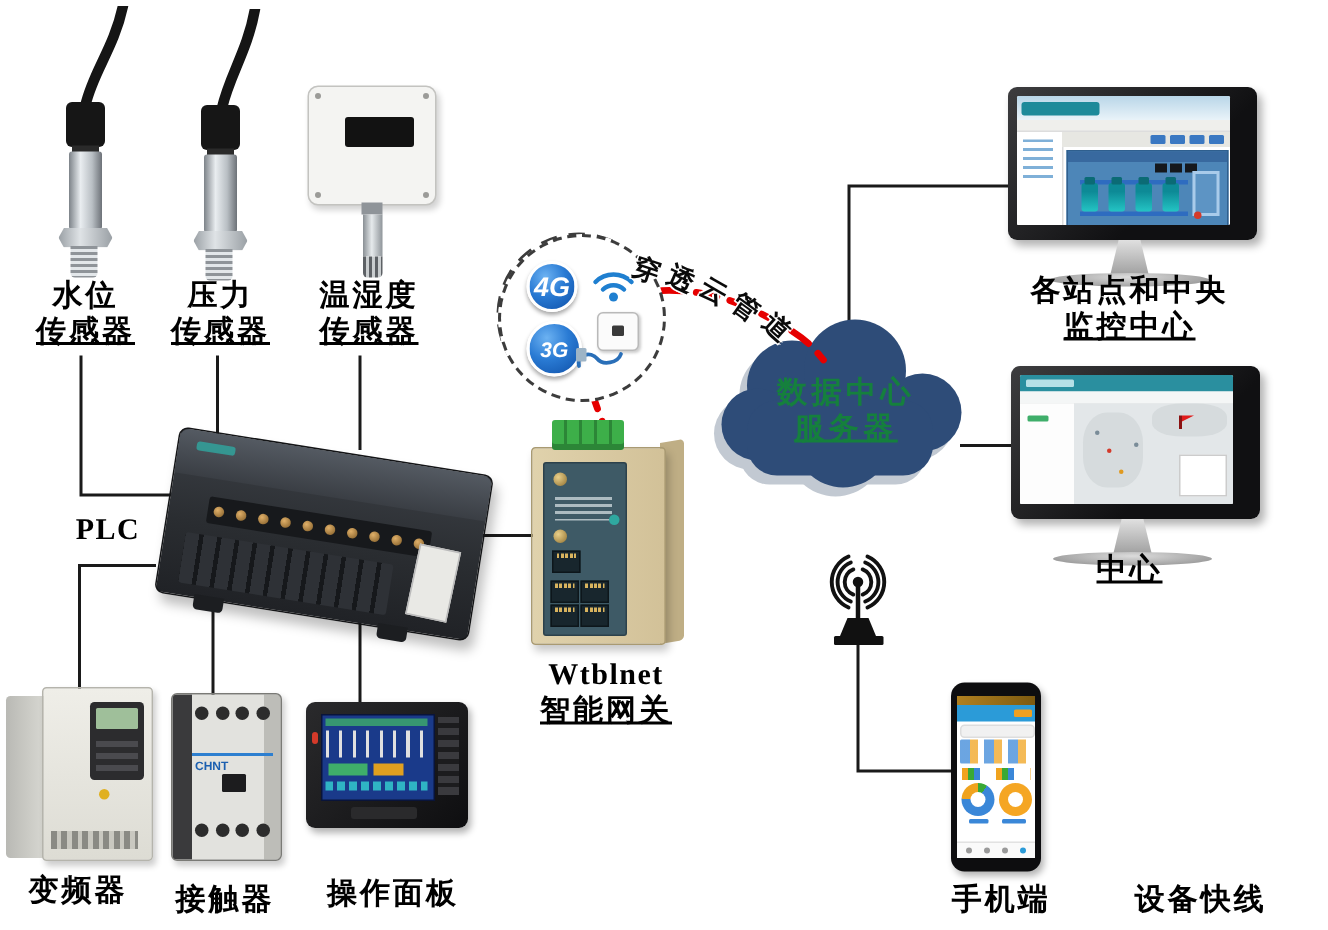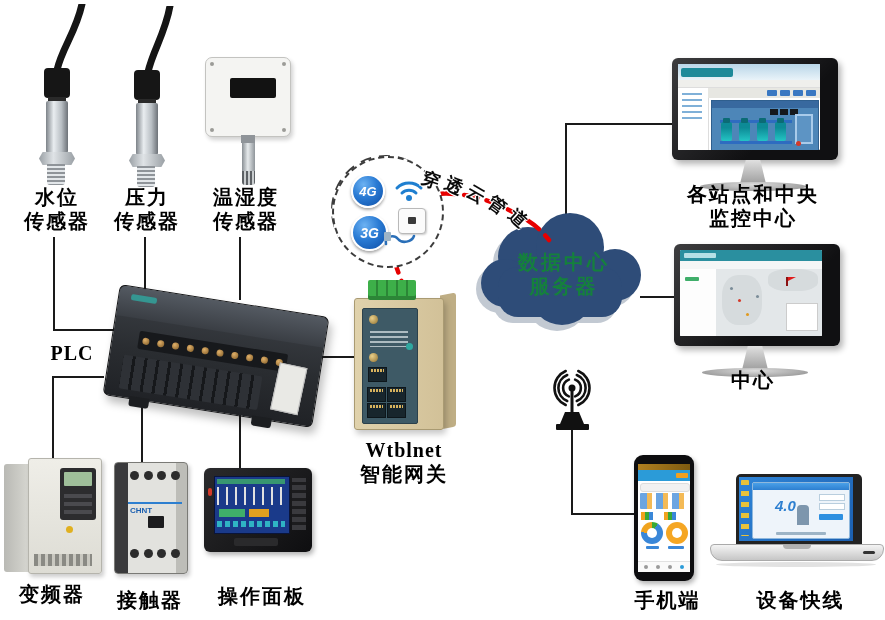--- a/index.html
+++ b/index.html
@@ -3,21 +3,21 @@
 <meta charset="utf-8">
 <style>
   html,body{margin:0;padding:0;background:#fff;}
   .canvas{position:relative;width:885px;height:620px;background:#fff;overflow:hidden;
           font-family:"Liberation Serif","DejaVu Serif",serif;border-radius:30px;}
   .abs{position:absolute;}
   svg{display:block;}
   
   .lbl{position:absolute;font-weight:700;color:#000;text-align:center;line-height:1.22;
        font-size:20px;letter-spacing:2px;white-space:nowrap;}
-  .lbl .l2{display:block;}
+  .lbl .l2{display:block;text-decoration:underline;}
   .lbl-en{letter-spacing:1px;}
   
   .pipe-ch{position:absolute;font-size:18px;font-weight:700;color:#0a0a0a;
            text-shadow:-1px -1px 0 #fff,1px -1px 0 #fff,-1px 1px 0 #fff,1px 1px 0 #fff;}
   
   .sensor{position:absolute;width:72px;height:182px;}
   .sn-cap{position:absolute;left:24px;top:64px;width:26px;height:30px;background:#161616;border-radius:4px;}
   .sn-neck{position:absolute;left:28px;top:93px;width:18px;height:5px;background:#2a2a2a;}
   .sn-body{position:absolute;left:26px;top:97px;width:22px;height:52px;border-radius:2px;
            background:linear-gradient(90deg,#7d8389 0%,#e9edf0 35%,#b9bfc4 70%,#6d7278 100%);}
@@ -308,21 +308,21 @@
         </div>
       <div class="gw-ant" style="right:4px;top:34px;width:7px;height:7px;background:#2fa8a0"></div>
     </div>
   </div>
   <div class="lbl" style="left:344px;top:438px;width:120px">
     <span class="lbl-en">Wtblnet</span>
     <span class="l2">智能网关</span>
   </div>
 
   <div class="wl-circle">
-    <div class="badge" style="left:17px;top:16px;width:30px;height:30px;font-size:13px">4G</div>
+    <div class="badge" style="left:17px;top:16px;width:30px;height:30px;font-size:18px">4G</div>
     <div class="badge" style="left:17px;top:56px;width:33px;height:33px;font-size:14px">3G</div>
     <svg class="abs" style="left:58px;top:18px" width="34" height="28">
       <g stroke="#1f7fd0" stroke-width="3" fill="none" stroke-linecap="round">
         <path d="M 5 12 A 17 17 0 0 1 29 12"></path>
         <path d="M 10 17 A 10 10 0 0 1 24 17"></path>
       </g>
       <circle cx="17" cy="22" r="3" fill="#1f7fd0"></circle>
     </svg>
     <div class="router-ic">
       <div class="router-port"></div>
@@ -428,43 +428,20 @@
       <div class="ph-nav">
         <div class="dot" style="left:6px"></div>
           <div class="dot" style="left:18px"></div>
         <div class="dot" style="left:30px"></div>
           <div class="dot" style="left:42px;background:#2b9bd8"></div>
       </div>
     </div>
   </div>
   <div class="lbl" style="left:620px;top:588px;width:95px">手机端</div>
 
-  <div class="laptop">
-    <div class="lp-scr">
-      <div class="lp-desk">
-        <div class="lp-icons"></div>
-        <div class="lp-win">
-          <div class="lp-title"></div>
-          <div class="lp-40">4.0</div>
-          <div class="lp-person"></div>
-          <div class="lp-login">
-            <div class="lp-inp" style="top:0"></div>
-            <div class="lp-inp" style="top:9px"></div>
-            <div class="lp-btn"></div>
-          </div>
-          <div class="lp-cap"></div>
-        </div>
-      </div>
-    </div>
-    <div class="lp-base">
-      <div class="lp-notch"></div>
-        <div class="lp-dash"></div>
-    </div>
-    <div class="lp-shadow"></div>
-  </div>
   <div class="lbl" style="left:733px;top:588px;width:135px">设备快线</div>
 
   <div class="abs" style="left:4px;top:458px;width:98px;height:118px">
     <div class="abs" style="left:0;top:6px;width:26px;height:108px;background:linear-gradient(90deg,#b9b9b4,#d8d8d2);border-radius:3px 0 0 3px"></div>
     <div class="abs" style="left:24px;top:0;width:72px;height:114px;background:linear-gradient(180deg,#efeee8,#ddDCd4);border:1px solid #b5b4ac;border-radius:3px;box-shadow:2px 3px 4px rgba(0,0,0,.2)"></div>
     <div class="abs" style="left:56px;top:10px;width:36px;height:52px;background:#2c2c2e;border-radius:3px">
       <div class="abs" style="left:4px;top:4px;width:28px;height:14px;background:#9fbf9a;border-radius:1px"></div>
       <div class="abs" style="left:4px;top:22px;width:28px;height:24px;background:repeating-linear-gradient(0deg,#4a4a4e 0 4px,#2c2c2e 4px 8px),repeating-linear-gradient(90deg,#4a4a4e 0 6px,#2c2c2e 6px 10px)"></div>
     </div>
     <div class="abs" style="left:30px;top:96px;width:58px;height:12px;background:repeating-linear-gradient(90deg,#8a8a84 0 4px,#c9c8c0 4px 7px)"></div>

